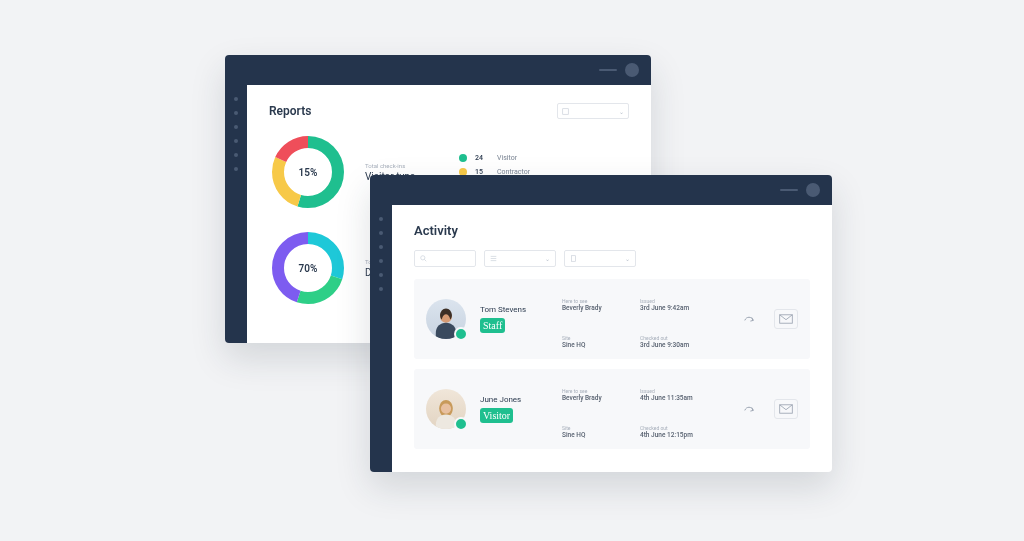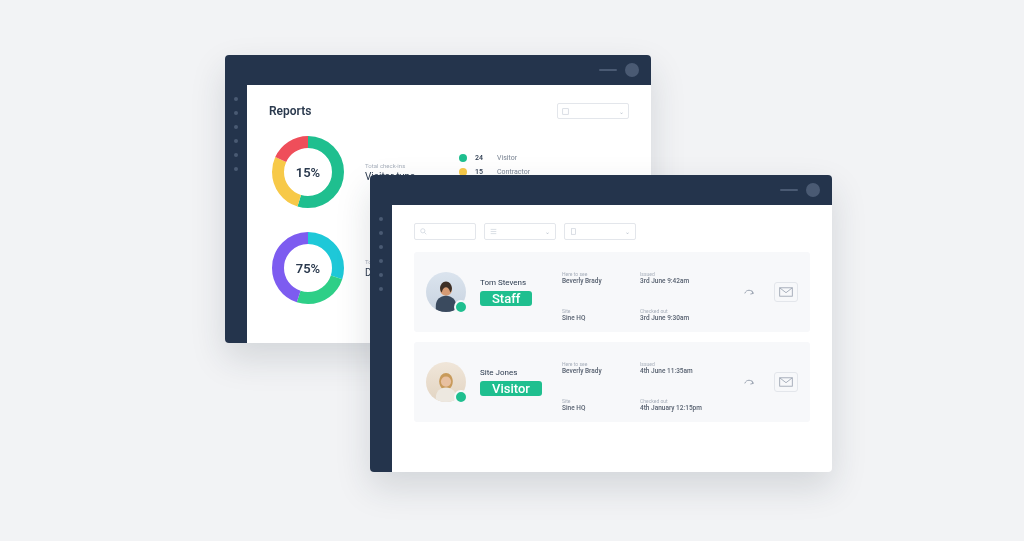--- a/index.html
+++ b/index.html
@@ -56,21 +56,21 @@
     justify-content: space-between; padding: 0 4px;
   }
   .chev { font-size: 6px; color: #b9c0cb; }
 
   .rep-row { display: flex; align-items: center; gap: 18px; margin-bottom: 18px; }
   .donut-wrap { position: relative; width: 78px; height: 78px; }
   .donut-wrap svg { transform: rotate(-90deg); }
   .donut-label {
     position: absolute; top:0; left:0; right:0; bottom:0;
     display:flex; align-items:center; justify-content:center;
-    font-size: 13px; font-weight: 600; color:#2b3a4e;
+    font-size: 10px; font-weight: 600; color:#2b3a4e;
   }
   .rep-meta .small-label { font-size: 6px; color:#a7afbb; }
   .rep-meta .big-label { font-size: 10px; color:#2b3a4e; margin-top:2px; }
   .legend { display:flex; flex-direction:column; gap:6px; margin-left: 26px; }
   .legend-row { display:flex; align-items:center; gap:8px; font-size:7px; }
   .legend-dot { width:8px; height:8px; border-radius:50%; }
   .legend-num { width:14px; text-align:left; color:#2b3a4e; font-weight:500; }
   .legend-name { color:#7a8493; }
 
   
@@ -102,22 +102,22 @@
   .avatar svg { width: 34px; height: 34px; }
   .status-badge {
     position:absolute; right:-2px; bottom:-2px; width:14px; height:14px;
     background:#1fbf8f; border:2px solid #f7f8fa; border-radius:50%;
   }
 
   .person-col { display:flex; flex-direction:column; gap:4px; min-width:68px; }
   .person-name { font-size:8px; font-weight:400; color:#2b3a4e; }
   .tag {
     display:inline-flex; align-items:center; justify-content:center;
-    background:#1fbf8f; color:#fff; font-size:13px; font-weight:500;
-    height:15px; border-radius:3px; padding:0 12px; width:fit-content;
+    background:#1fbf8f; color:#fff; font-size:10px; font-weight:500;
+    height:15px; border-radius:3px; padding:0 3px; width:fit-content;font-family:Liberation Serif, serif;
   }
 
   .meta-col { display:flex; flex-direction:column; gap:23px; min-width:64px;margin-top:9px; }
   .meta-label { font-size:5px; color:#a7afbb; }
   .meta-value { font-size:6.5px; color:#555f6e; font-weight:500; }
 
   .actions { margin-left:auto; display:flex; gap:14px; align-items:center; }
   .action-btn {
     width:22px; height:22px;
     display:flex; align-items:center; justify-content:center;
@@ -188,21 +188,21 @@
         </div>
       </div>
 
       <div class="rep-row">
         <div class="donut-wrap">
           <svg width="78" height="78" viewBox="0 0 78 78">
             <circle cx="39" cy="39" r="30" fill="none" stroke="#1ec8d8" stroke-width="12" stroke-dasharray="56.5 188.5" stroke-dashoffset="0"></circle>
             <circle cx="39" cy="39" r="30" fill="none" stroke="#2ecf87" stroke-width="12" stroke-dasharray="47.1 188.5" stroke-dashoffset="-56.5"></circle>
             <circle cx="39" cy="39" r="30" fill="none" stroke="#7d5cf0" stroke-width="12" stroke-dasharray="84.9 188.5" stroke-dashoffset="-103.6"></circle>
           </svg>
-          <div class="donut-label">75%</div>
+          <div class="donut-label">70%</div>
         </div>
         <div class="rep-meta">
           <div class="small-label">Total</div>
           <div class="big-label">Dev</div>
         </div>
       </div>
     </div>
   </div>
 </div>
 
@@ -214,20 +214,21 @@
   <div class="body-row">
     <div class="side-rail">
       <div class="rail-dot"></div>
       <div class="rail-dot"></div>
       <div class="rail-dot"></div>
       <div class="rail-dot"></div>
       <div class="rail-dot"></div>
       <div class="rail-dot"></div>
     </div>
     <div class="content">
+      <div class="act-title">Activity</div>
 
       <div class="filters">
         <div class="filter-box filter-search">
           <span class="f-icon">
             <svg viewBox="0 0 10 10" width="7" height="7">
                 <circle cx="4" cy="4" r="3" fill="none" stroke="#ccd2db" stroke-width="1"></circle>
                 <line x1="6.2" y1="6.2" x2="9" y2="9" stroke="#ccd2db" stroke-width="1"></line>
               </svg>
           </span>
         </div>
@@ -308,41 +309,41 @@
           <div class="avatar bg2">
             <svg viewBox="0 0 40 40">
                 <path d="M12 16c0-6 4-10 8-10s8 4 8 10c0 4-2 7-4 9h-8c-2-2-4-5-4-9z" fill="#c89a5a"></path>
                 <circle cx="20" cy="16" r="6" fill="#e8c0a0"></circle>
                 <path d="M20 23c-7 0-12 5-12 12v5h24v-5c0-7-5-12-12-12z" fill="#ede8e0"></path>
               </svg>
           </div>
           <div class="status-badge"></div>
         </div>
         <div class="person-col">
-          <div class="person-name">Site Jones</div>
+          <div class="person-name">June Jones</div>
           <div class="tag">Visitor</div>
         </div>
         <div class="meta-col">
           <div>
             <div class="meta-label">Here to see</div>
             <div class="meta-value">Beverly Brady</div>
           </div>
           <div>
             <div class="meta-label">Site</div>
             <div class="meta-value">Sine HQ</div>
           </div>
         </div>
         <div class="meta-col">
           <div>
             <div class="meta-label">Issued</div>
             <div class="meta-value">4th June 11:35am</div>
           </div>
           <div>
             <div class="meta-label">Checked out</div>
-            <div class="meta-value">4th January 12:15pm</div>
+            <div class="meta-value">4th June 12:15pm</div>
           </div>
         </div>
         <div class="actions">
           <div class="action-btn">
             <svg viewBox="0 0 20 20" width="14" height="14">
                 <path d="M4 12c2-6 10-6 12 0" fill="none" stroke="#9aa3b0" stroke-width="1.4"></path>
                 <path d="M14 8l2 4-4 1" fill="none" stroke="#9aa3b0" stroke-width="1.4"></path>
               </svg>
           </div>
           <div class="action-btn mail">

